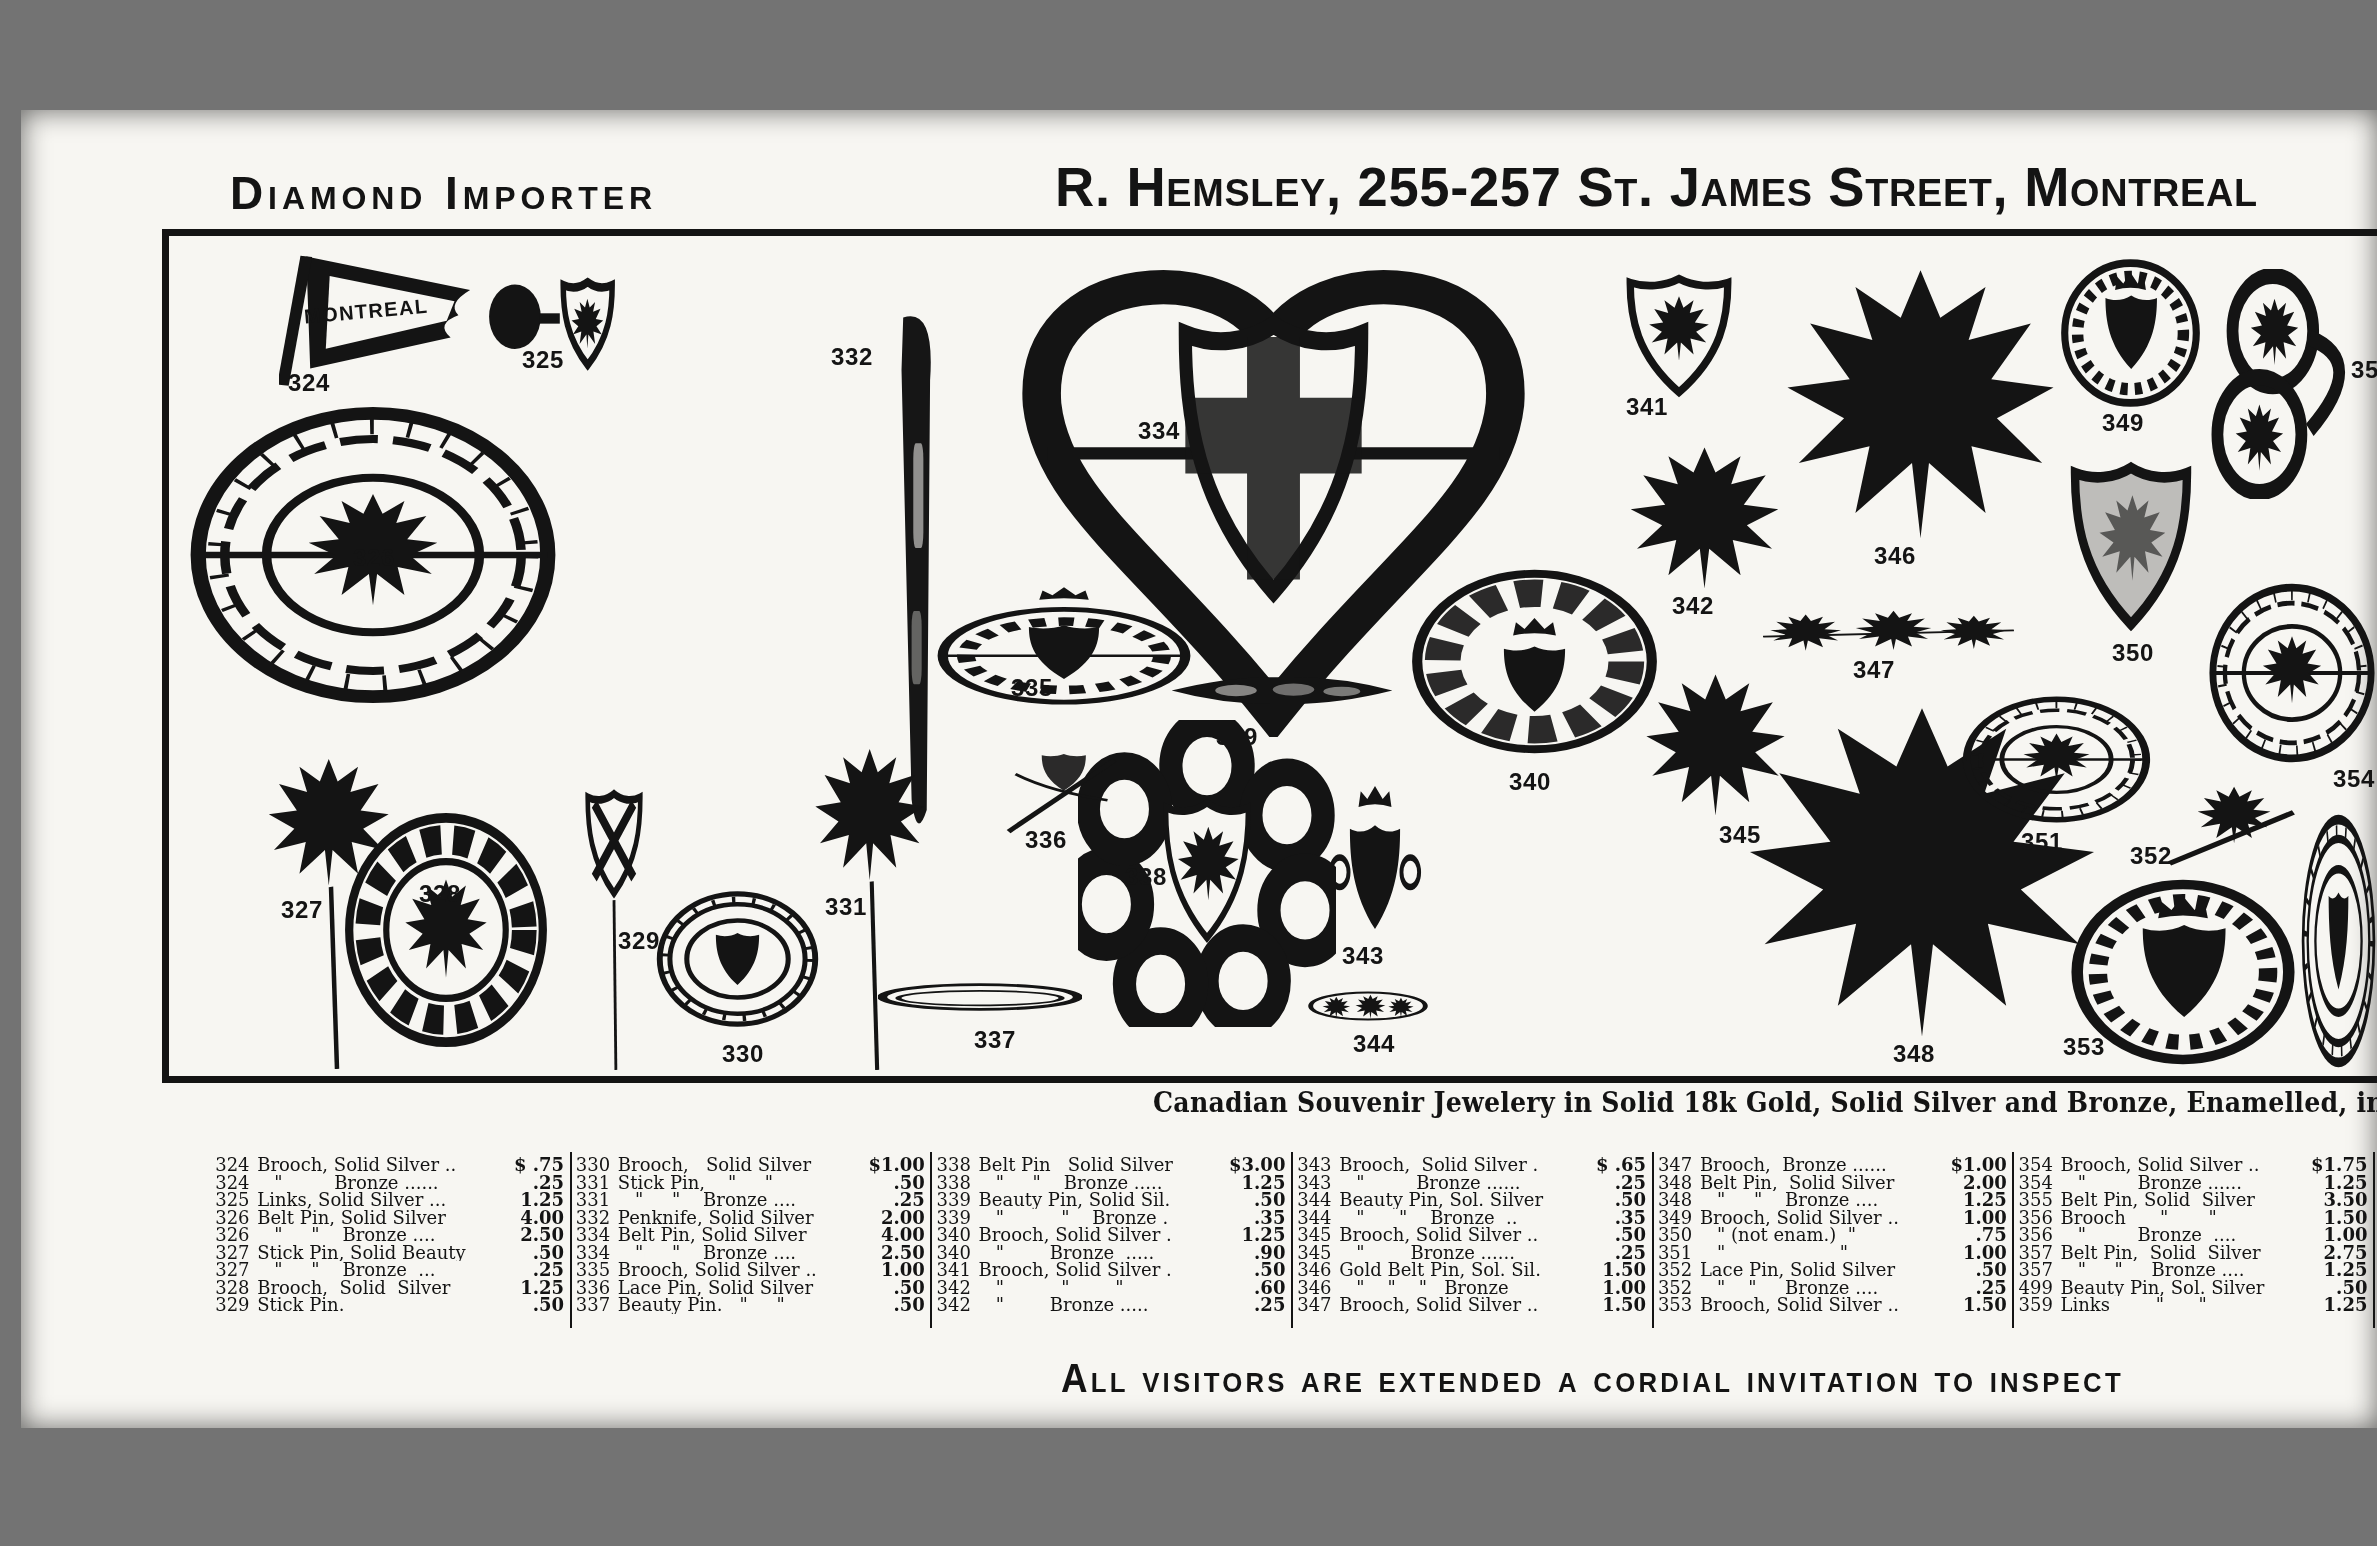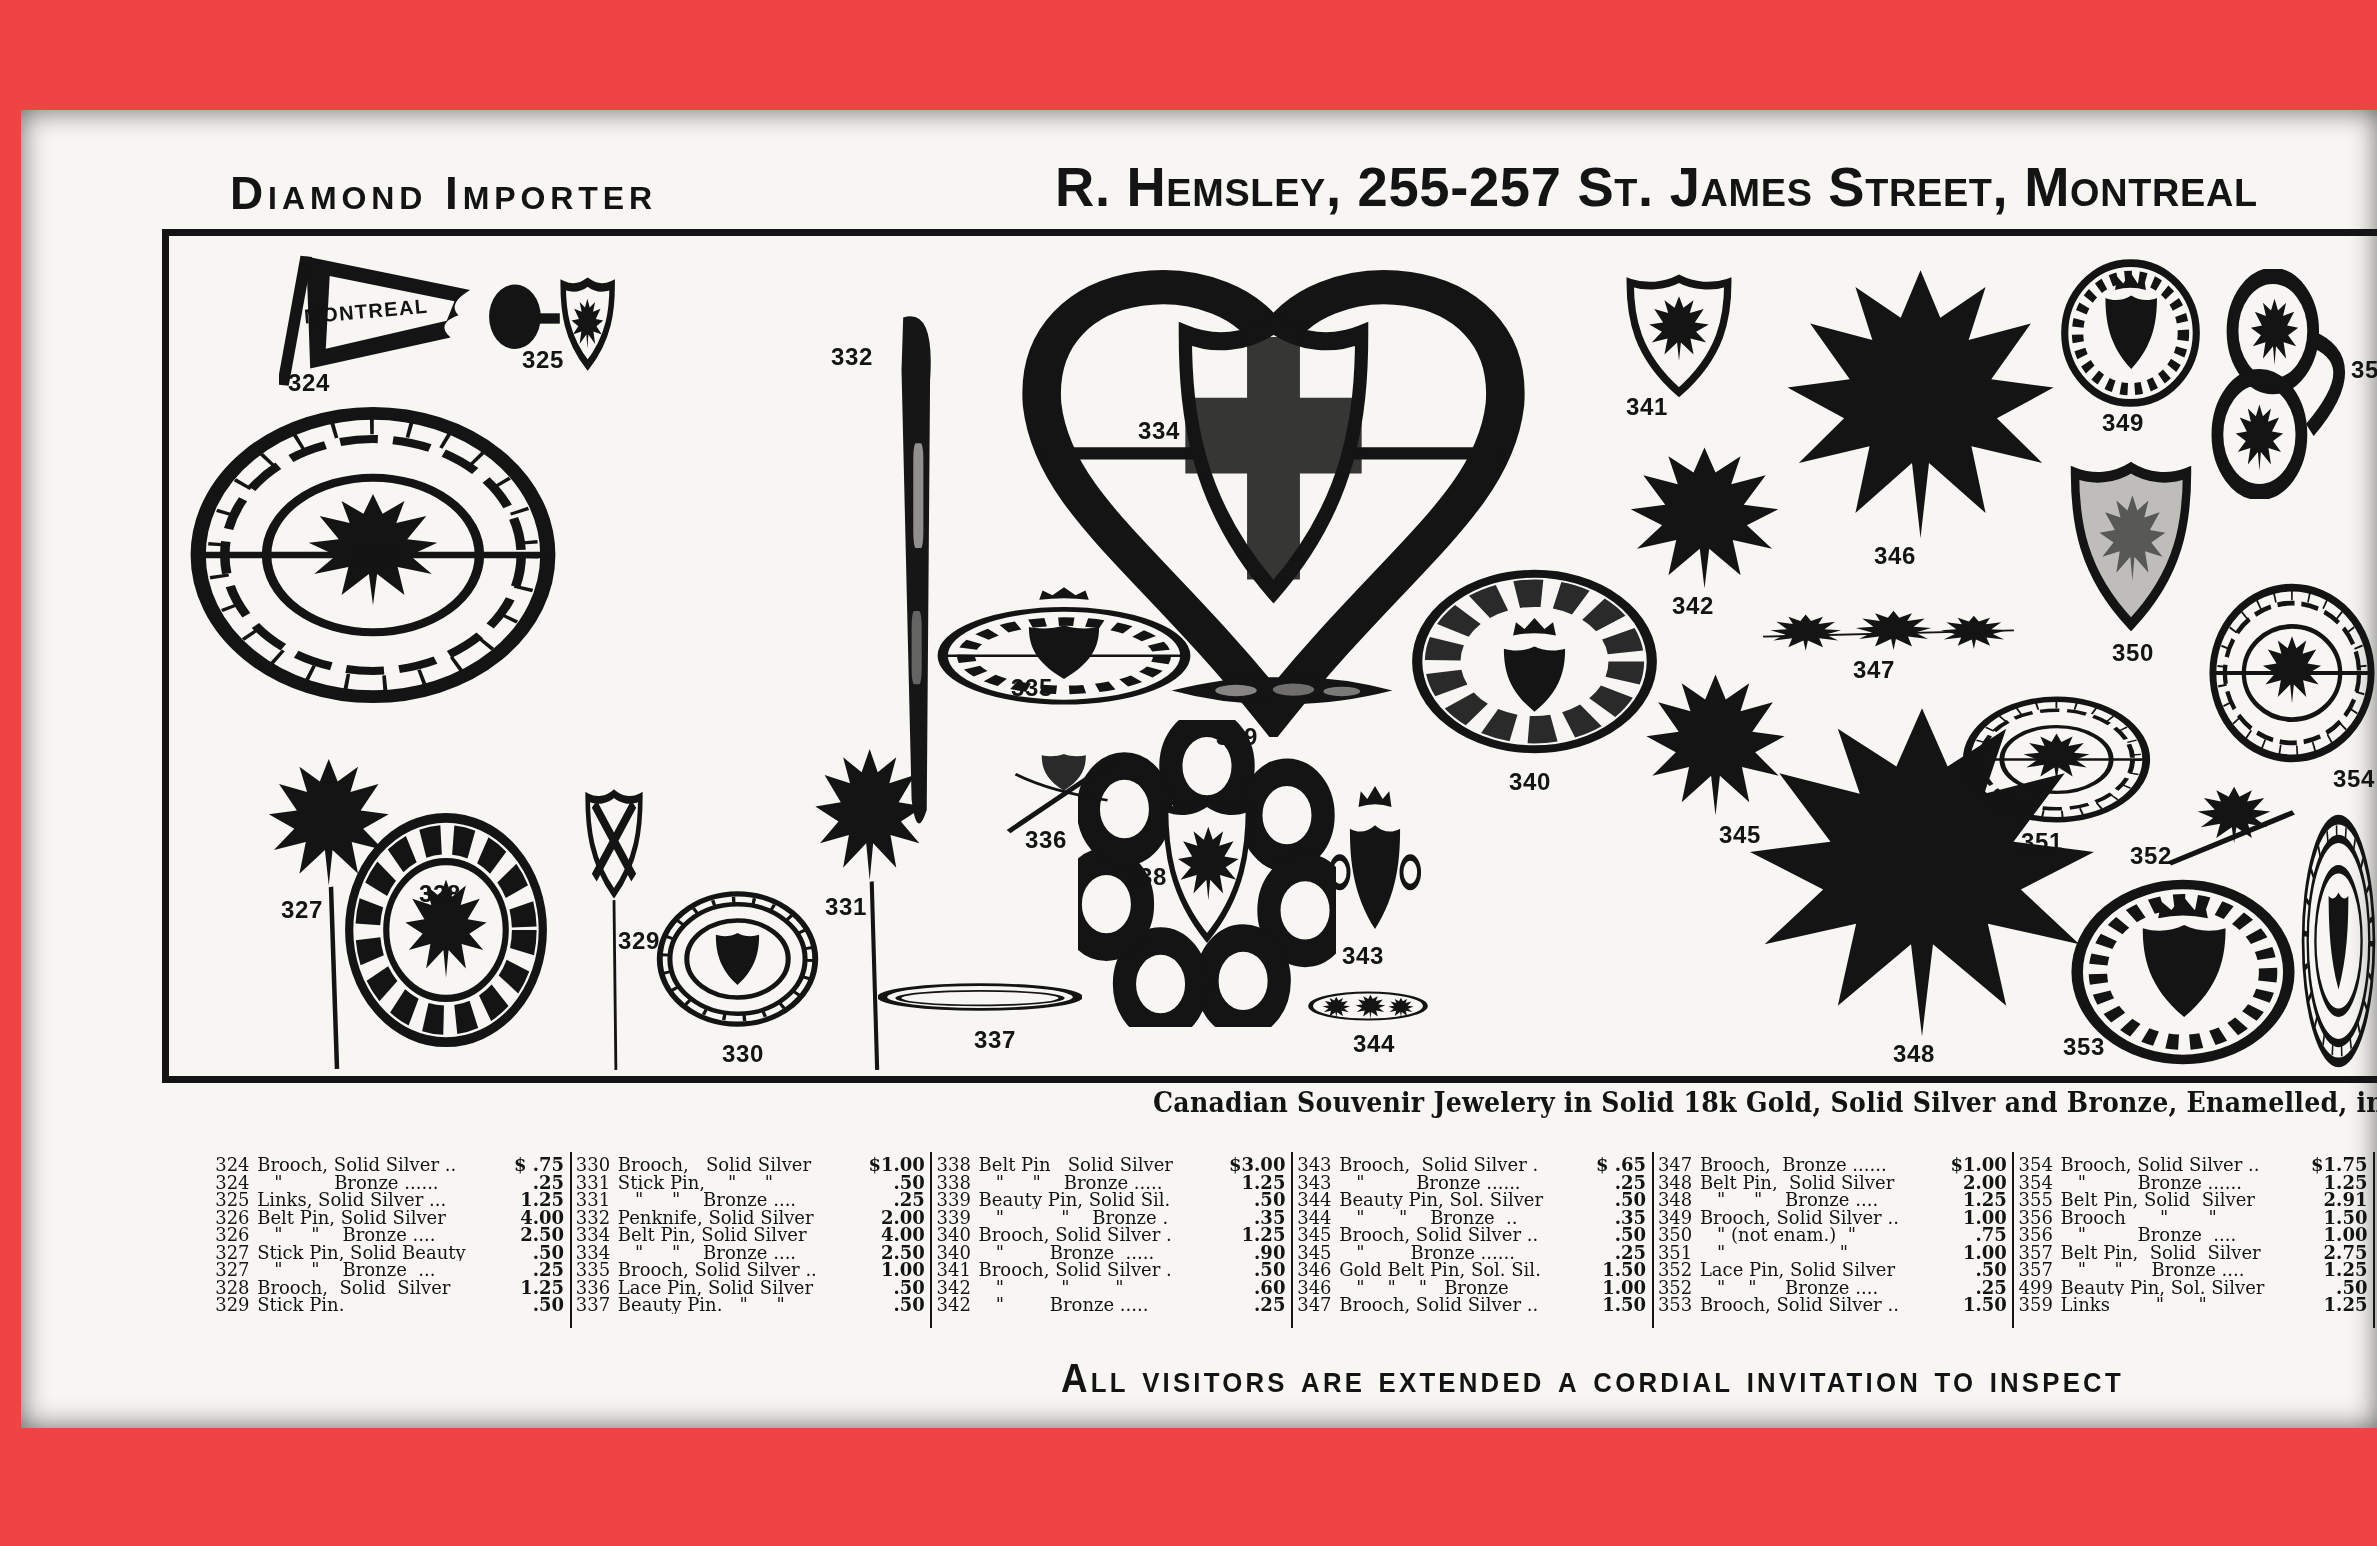--- a/index.html
+++ b/index.html
@@ -1,16 +1,16 @@
 <!DOCTYPE html>
 <html style="font-size:11.2px"><head>
 <meta charset="utf-8">
 <style>
   html,body{margin:0;padding:0;background:#040404;}
-  #screen{position:relative;width:2377px;height:1547px;overflow:hidden;background:#ef4444;
+  #screen{position:relative;width:2377px;height:1547px;overflow:hidden;background:#737373;
           font-family:"Liberation Sans",sans-serif;color:#141414;}
   #paper{position:absolute;left:21px;top:110px;width:2357px;height:1318px;background:#f7f6f2;
          box-shadow:0 0 28px rgba(0,0,0,.6) inset;}
   
   #hdr-left{position:absolute;left:230px;top:166px;font-weight:700;font-size:46px;
             font-variant:small-caps;letter-spacing:4.9px;white-space:nowrap;}
   #hdr-right{position:absolute;left:1055px;top:154px;font-weight:700;font-size:56px;
              font-variant:small-caps;letter-spacing:0.7px;white-space:nowrap;
              transform:scaleX(.97);transform-origin:left top;}
   
@@ -703,21 +703,21 @@
           <span class="pp">$1.75</span>
         </div>
         <div class="prow">
           <span class="pn">354</span>
           <span class="pd">   "         Bronze ......</span>
           <span class="pp">1.25</span>
         </div>
         <div class="prow">
           <span class="pn">355</span>
           <span class="pd">Belt Pin, Solid  Silver</span>
-          <span class="pp">2.91</span>
+          <span class="pp">3.50</span>
         </div>
         <div class="prow">
           <span class="pn">356</span>
           <span class="pd">Brooch      "       "</span>
           <span class="pp">1.50</span>
         </div>
         <div class="prow">
           <span class="pn">356</span>
           <span class="pd">   "         Bronze  ....</span>
           <span class="pp">1.00</span>

